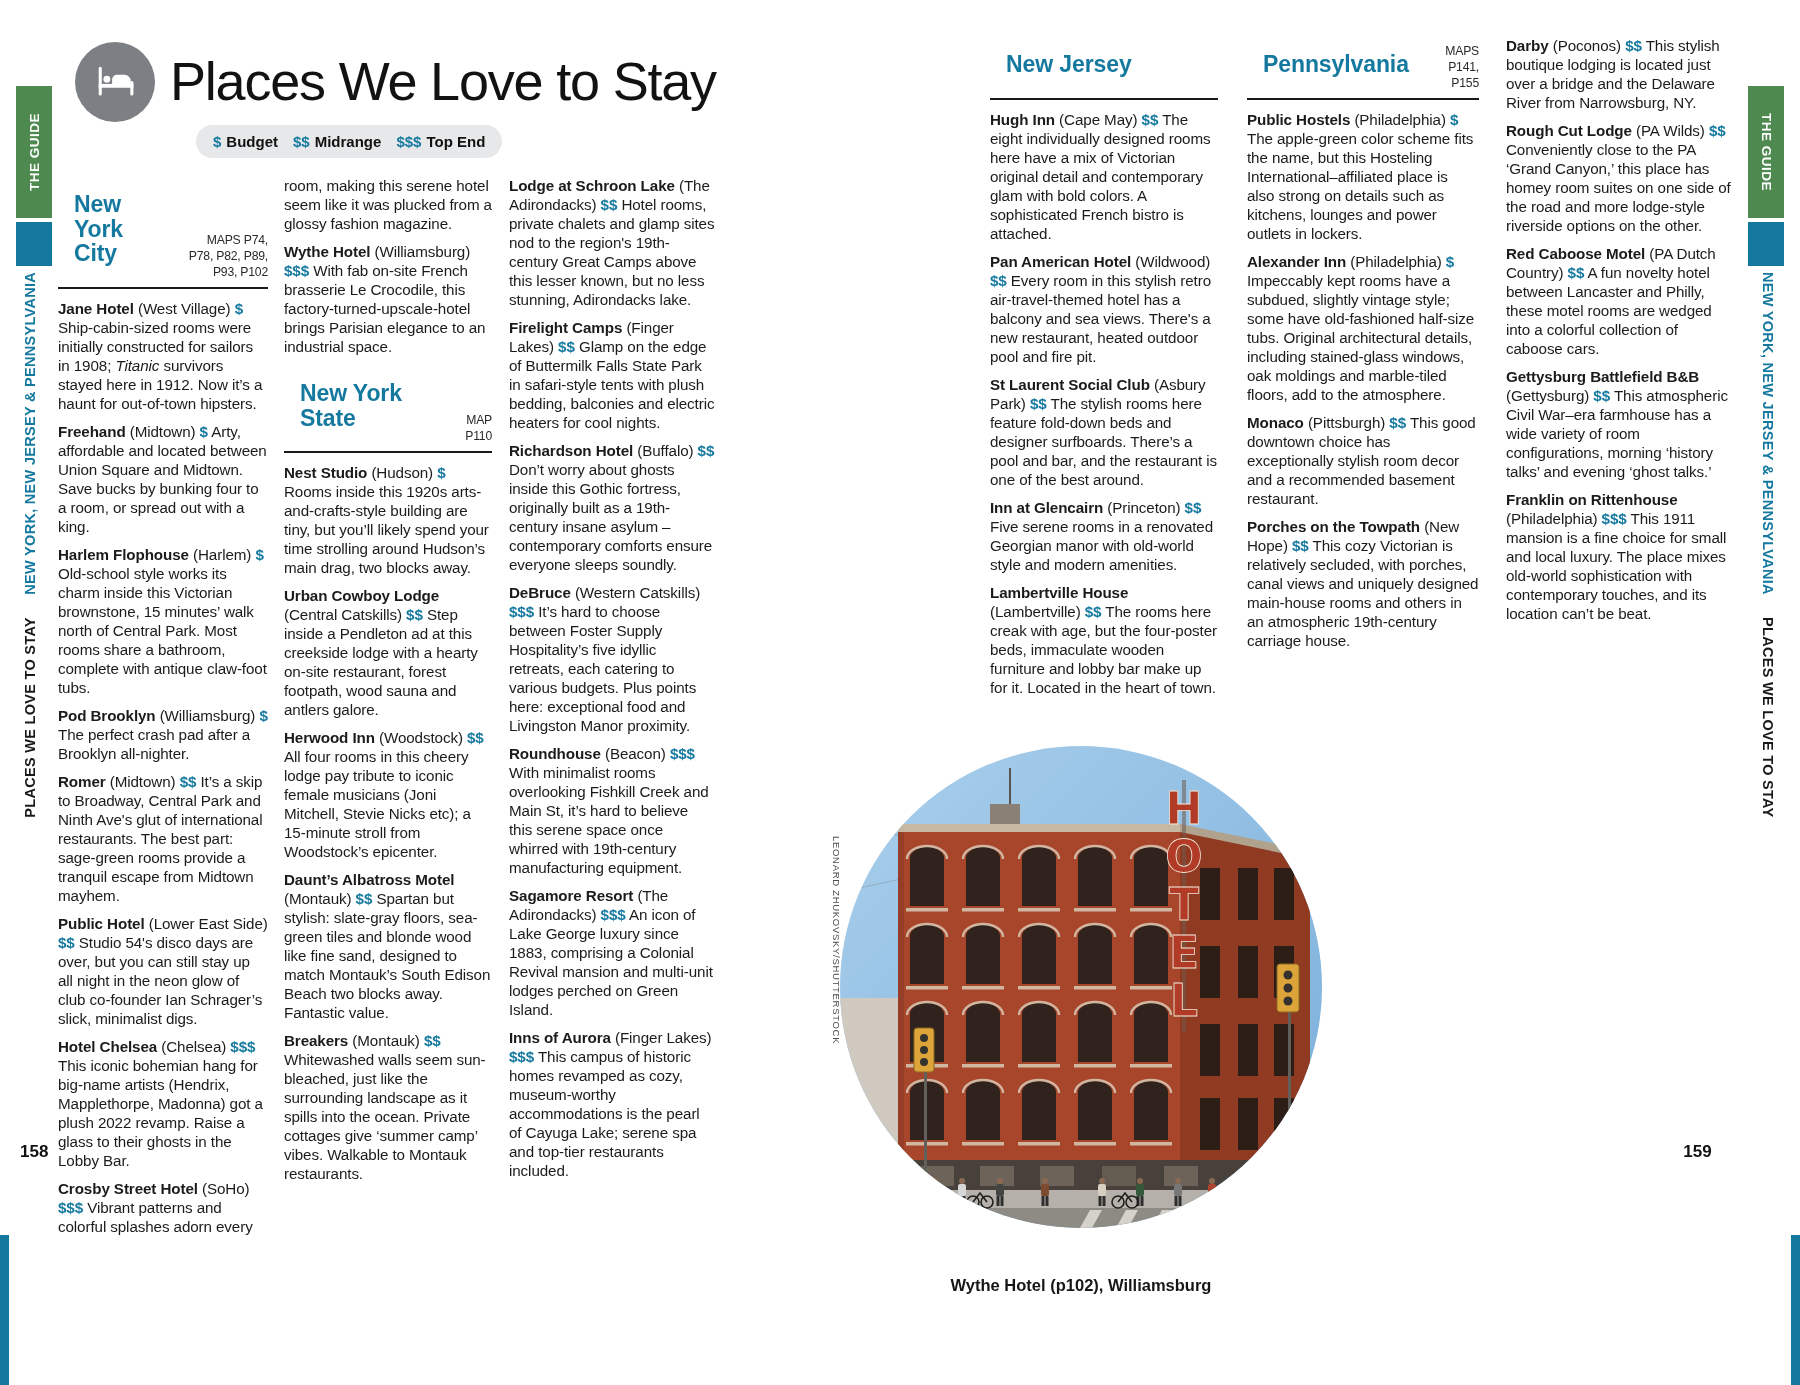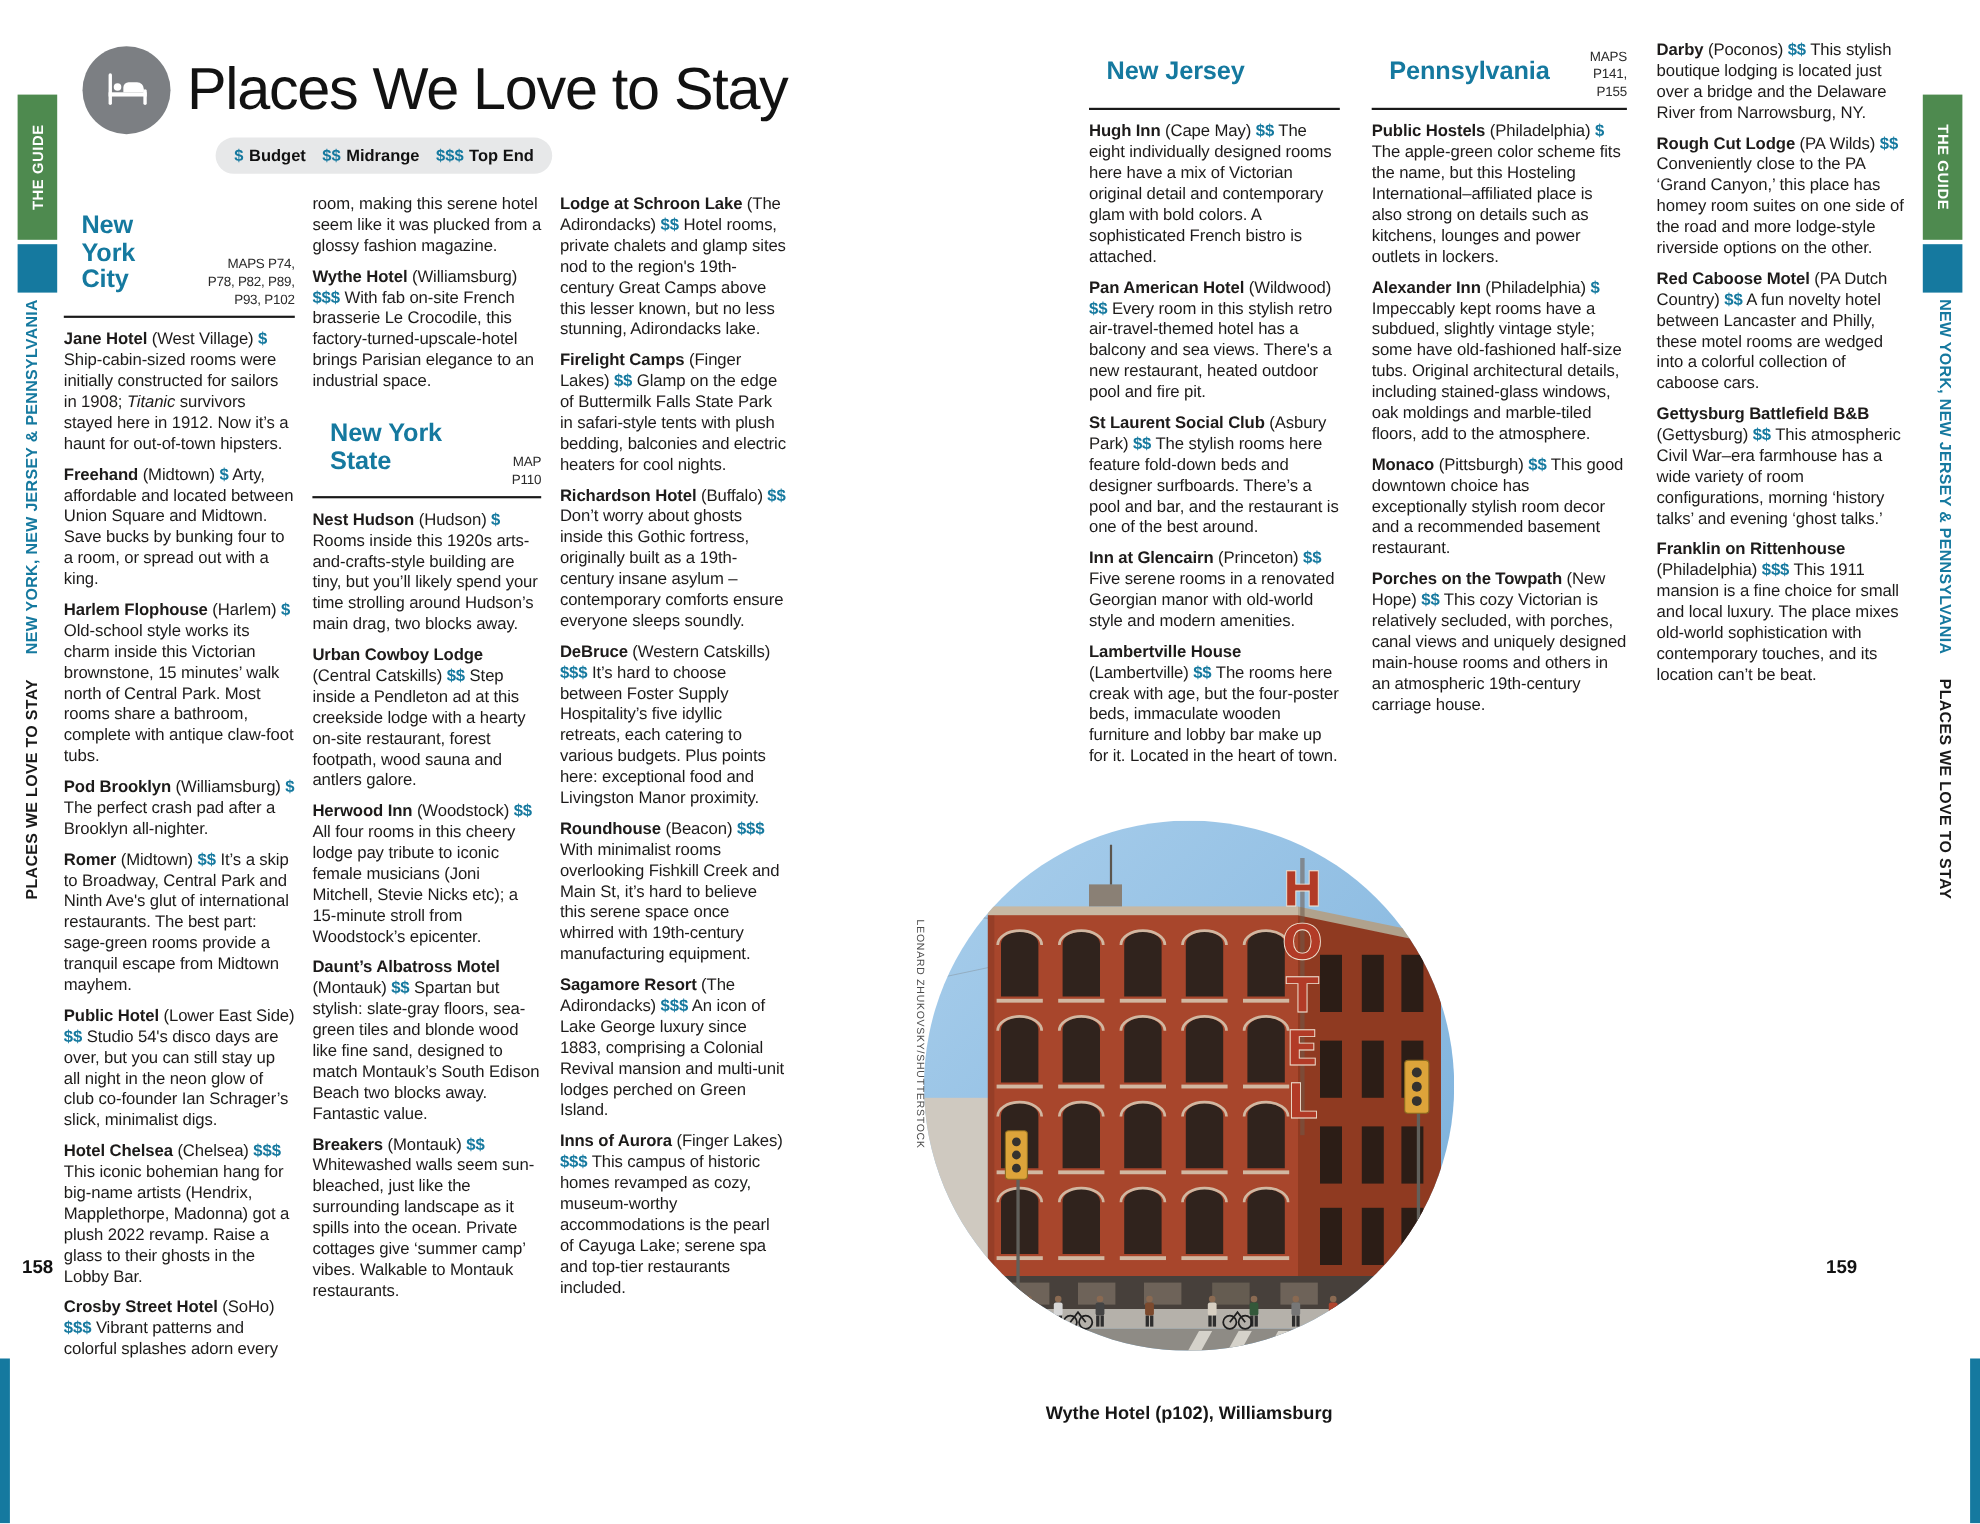--- a/index.html
+++ b/index.html
@@ -52,21 +52,21 @@
   
   .photo-wrap{position:absolute;left:840px;top:746px;width:482px;height:482px;border-radius:50%;overflow:hidden;}
   .photo-credit{position:absolute;left:831px;top:836px;writing-mode:vertical-rl;font-size:9.5px;
     letter-spacing:.7px;color:#4c4c4c;}
   .photo-caption{position:absolute;left:840px;top:1276px;width:482px;text-align:center;font-weight:bold;
     font-size:16.5px;color:#161616;}
 
   
   .folio{position:absolute;top:1142px;font-size:17px;font-weight:bold;color:#111;}
   .folio.left{left:20px;}
-  .folio.right{left:1660px;width:75px;text-align:left;}
+  .folio.right{left:1660px;width:75px;text-align:center;}
 </style>
 </head>
 <body>
 
 <div class="spread">
 
   <div class="edge-tab left">
     <span>THE GUIDE</span>
   </div>
   <div class="edge-block left"></div>
@@ -132,21 +132,21 @@
       <div class="col" style="left: 284px; top: 176px; width: 208px;">
         <p class="entry">room, making this serene hotel seem like it was plucked from a glossy fashion magazine.</p>
         <p class="entry"><b class="hname">Wythe Hotel</b> (Williamsburg) <b class="price">$$$</b> With fab on-site French brasserie Le Crocodile, this factory-turned-upscale-hotel brings Parisian elegance to an industrial space.</p>
         <div class="section">
           <div class="sec-row">
             <h2 class="sec-title">New York State</h2>
             <div class="map-ref">MAP P110</div>
           </div>
           <div class="rule"></div>
         </div>
-        <p class="entry"><b class="hname">Nest Hudson</b> (Hudson) <b class="price">$</b> Rooms inside this 1920s arts-and-crafts-style building are tiny, but you’ll likely spend your time strolling around Hudson’s main drag, two blocks away.</p>
+        <p class="entry"><b class="hname">Nest Studio</b> (Hudson) <b class="price">$</b> Rooms inside this 1920s arts-and-crafts-style building are tiny, but you’ll likely spend your time strolling around Hudson’s main drag, two blocks away.</p>
         <p class="entry"><b class="hname">Urban Cowboy Lodge</b> (Central Catskills) <b class="price">$$</b> Step inside a Pendleton ad at this creekside lodge with a hearty on-site restaurant, forest footpath, wood sauna and antlers galore.</p>
         <p class="entry"><b class="hname">Herwood Inn</b> (Woodstock) <b class="price">$$</b> All four rooms in this cheery lodge pay tribute to iconic female musicians (Joni Mitchell, Stevie Nicks etc); a 15-minute stroll from Woodstock’s epicenter.</p>
         <p class="entry"><b class="hname">Daunt’s Albatross Motel</b> (Montauk) <b class="price">$$</b> Spartan but stylish: slate-gray floors, sea-green tiles and blonde wood like fine sand, designed to match Montauk’s South Edison Beach two blocks away. Fantastic value.</p>
         <p class="entry"><b class="hname">Breakers</b> (Montauk) <b class="price">$$</b> Whitewashed walls seem sun-bleached, just like the surrounding landscape as it spills into the ocean. Private cottages give ‘summer camp’ vibes. Walkable to Montauk restaurants.</p>
       </div>
       <div class="col" style="left: 509px; top: 176px; width: 206px;">
         <p class="entry"><b class="hname">Lodge at Schroon Lake</b> (The Adirondacks) <b class="price">$$</b> Hotel rooms, private chalets and glamp sites nod to the region's 19th-century Great Camps above this lesser known, but no less stunning, Adirondacks lake.</p>
         <p class="entry"><b class="hname">Firelight Camps</b> (Finger Lakes) <b class="price">$$</b> Glamp on the edge of Buttermilk Falls State Park in safari-style tents with plush bedding, balconies and electric heaters for cool nights.</p>
         <p class="entry"><b class="hname">Richardson Hotel</b> (Buffalo) <b class="price">$$</b> Don’t worry about ghosts inside this Gothic fortress, originally built as a 19th-century insane asylum – contemporary comforts ensure everyone sleeps soundly.</p>
         <p class="entry"><b class="hname">DeBruce</b> (Western Catskills) <b class="price">$$$</b> It’s hard to choose between Foster Supply Hospitality’s five idyllic retreats, each catering to various budgets. Plus points here: exceptional food and Livingston Manor proximity.</p>

